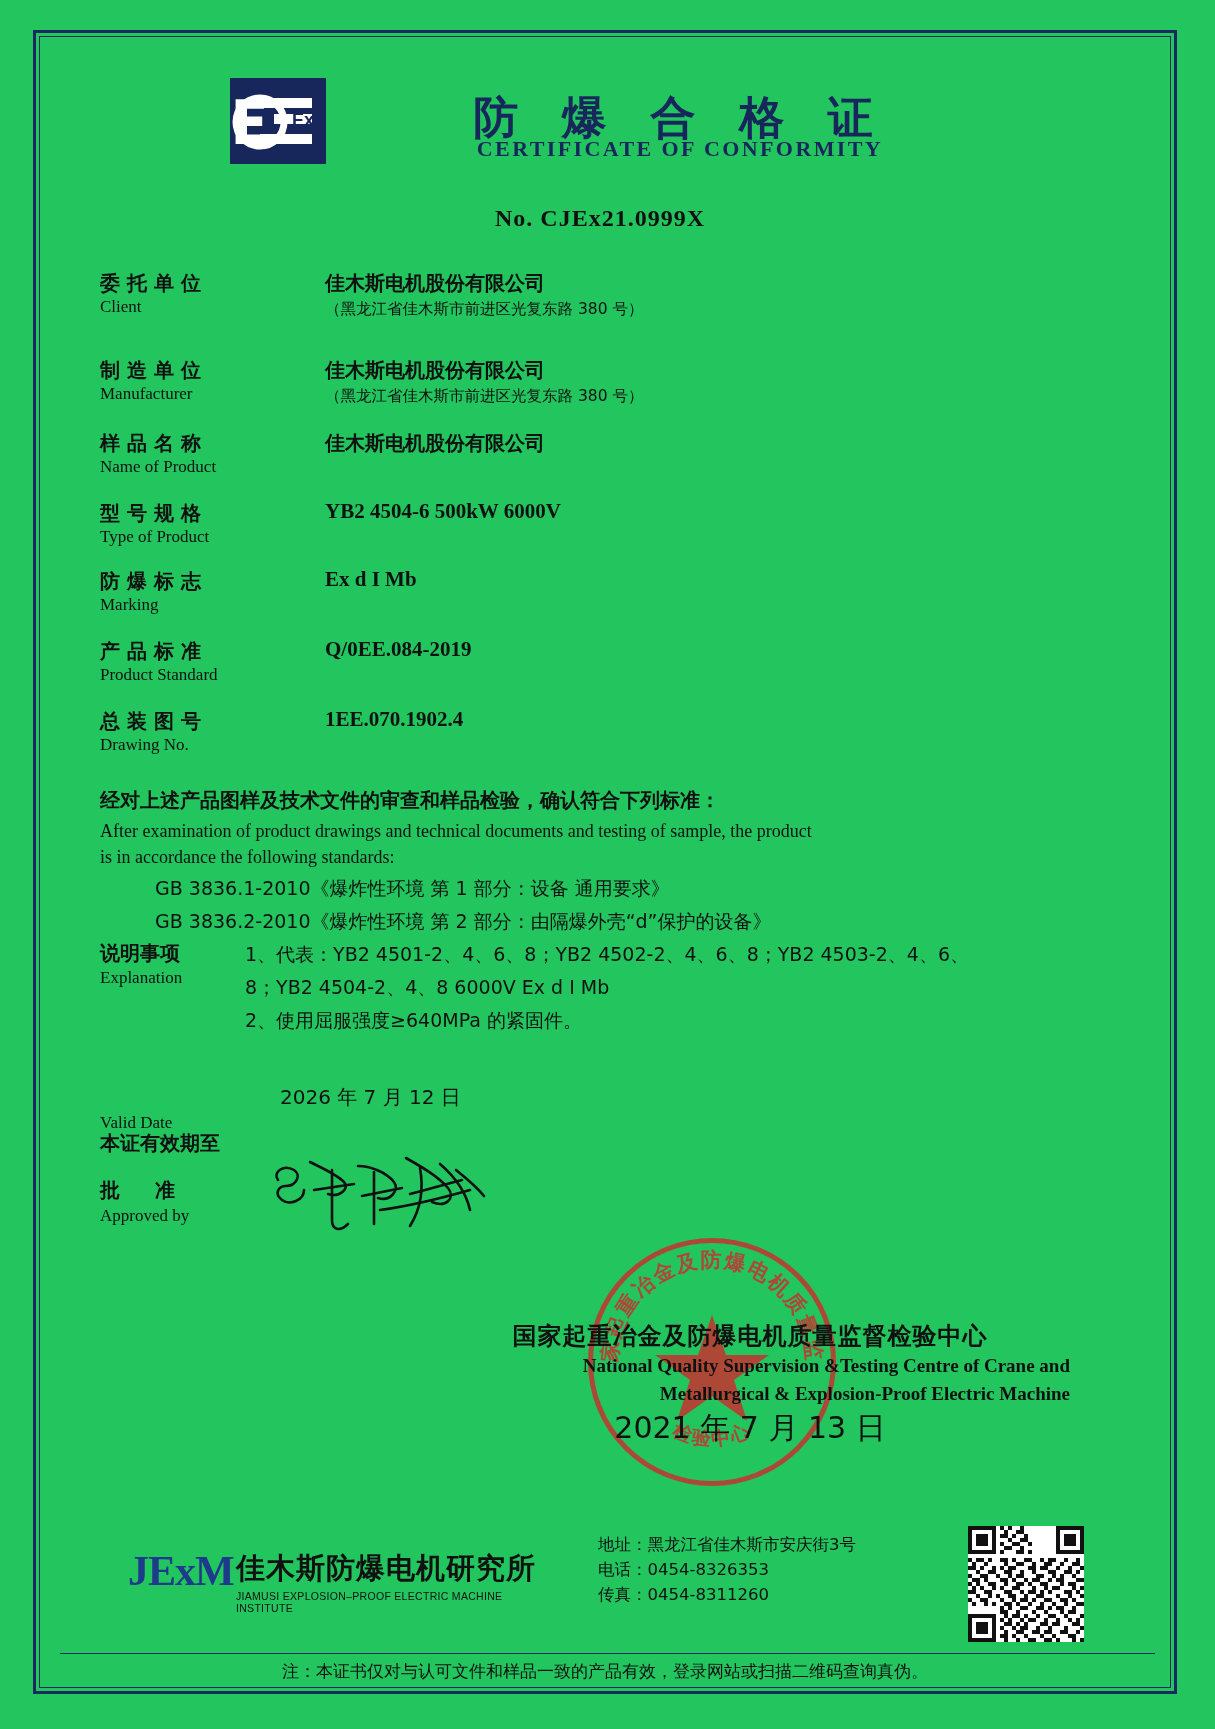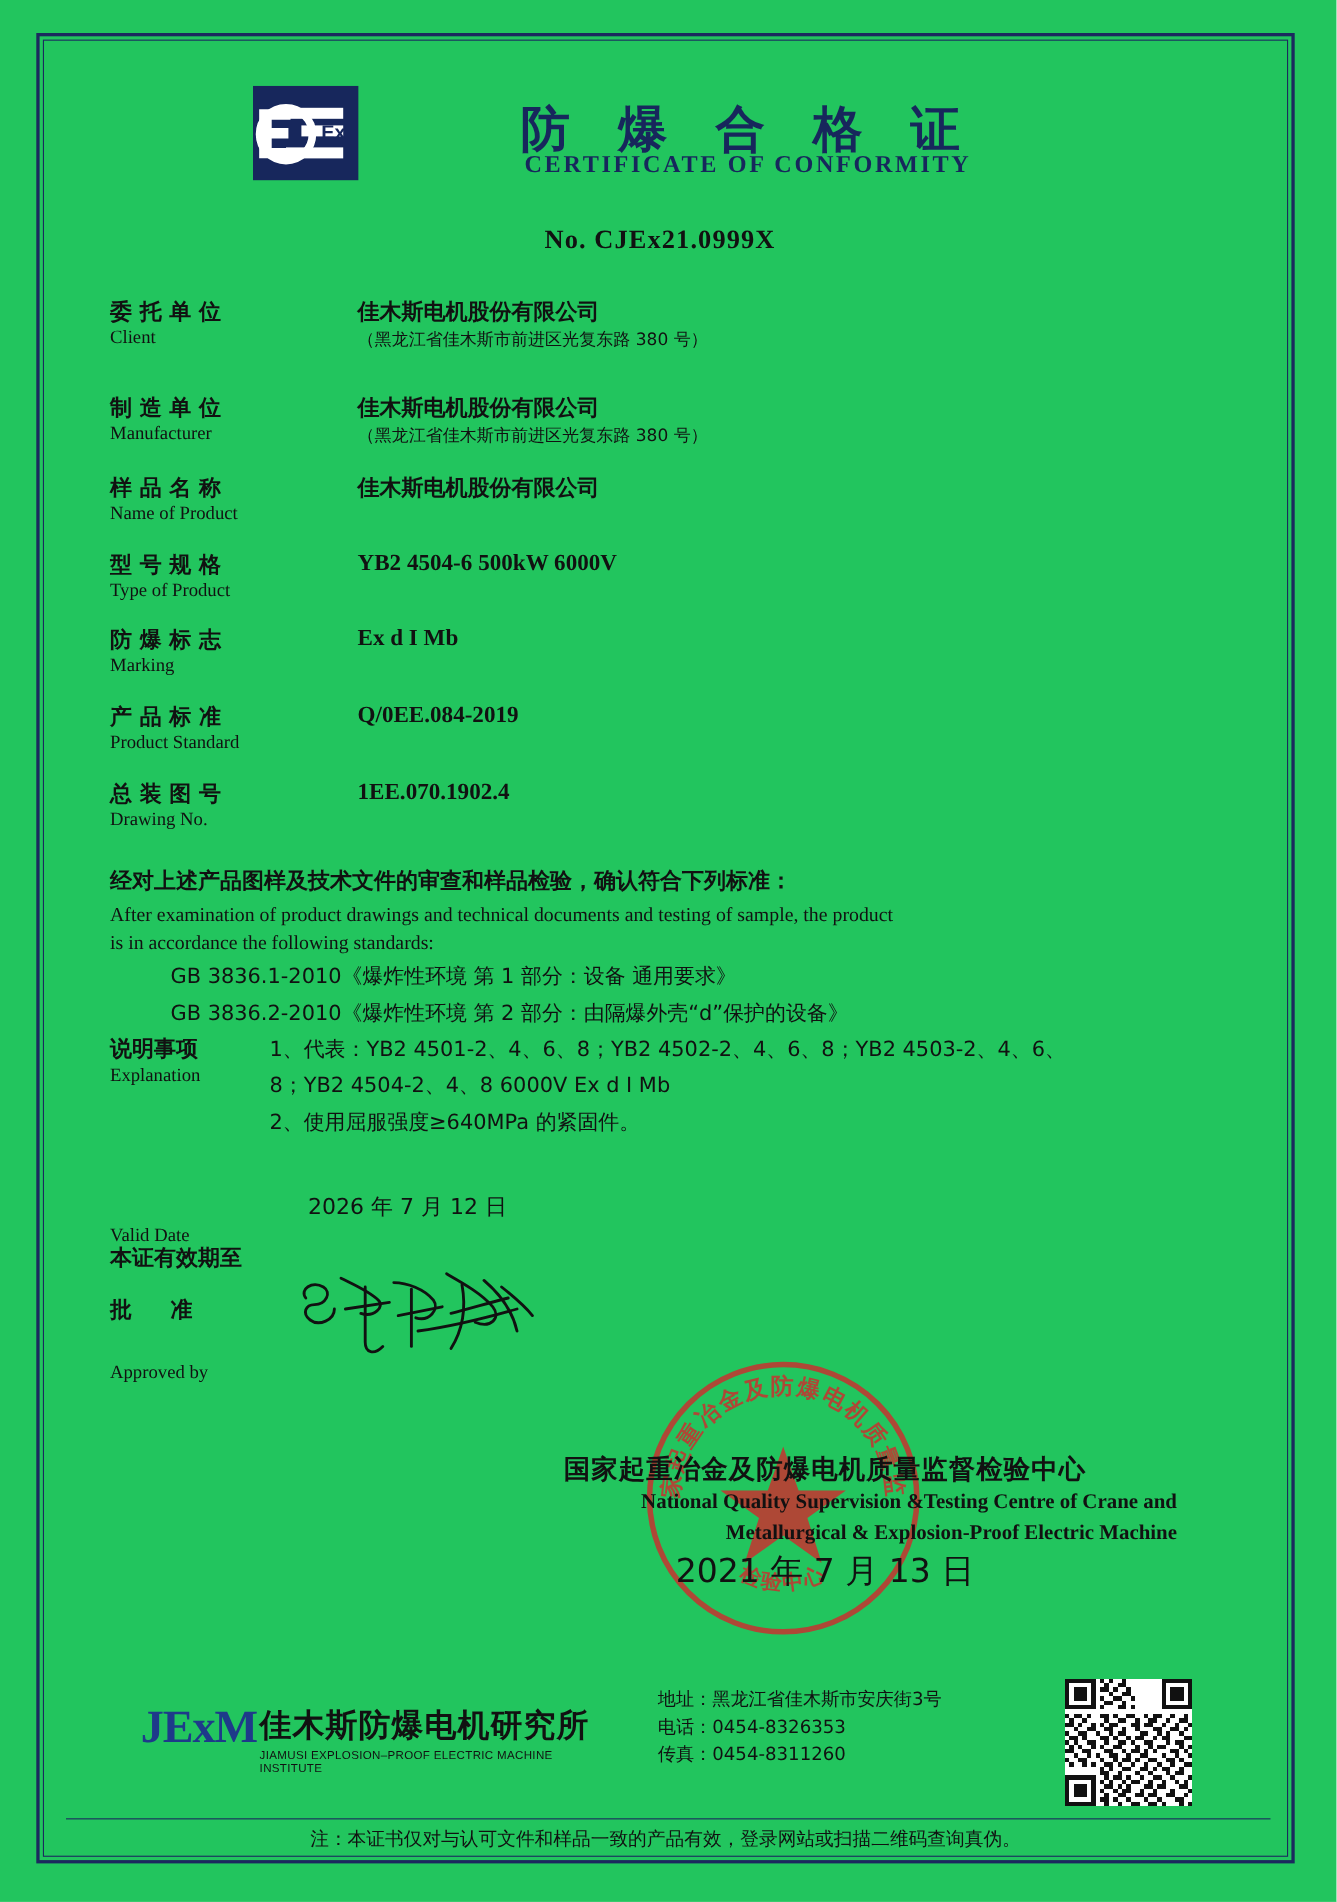--- a/index.html
+++ b/index.html
@@ -225,21 +225,20 @@
     font-family: "DejaVu Sans", "Liberation Sans", sans-serif;
     font-weight: bold;
     font-size: 20px;
     letter-spacing: 14px;
   }
   .approved-en {
     position: absolute;
     left: 100px; top: 1206px;
     font-family: "Liberation Serif", serif;
     font-size: 17px;
-    margin-top: 32px;
   }
   .signature {
     position: absolute;
     left: 270px; top: 1150px;
     width: 230px;
     height: 95px;
   }
 
   
   .seal {

